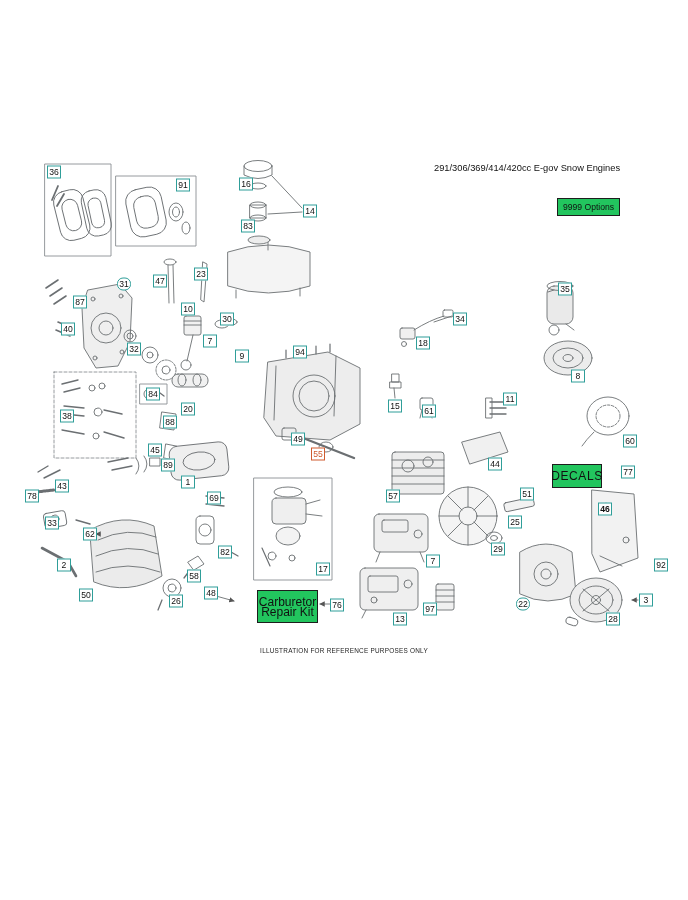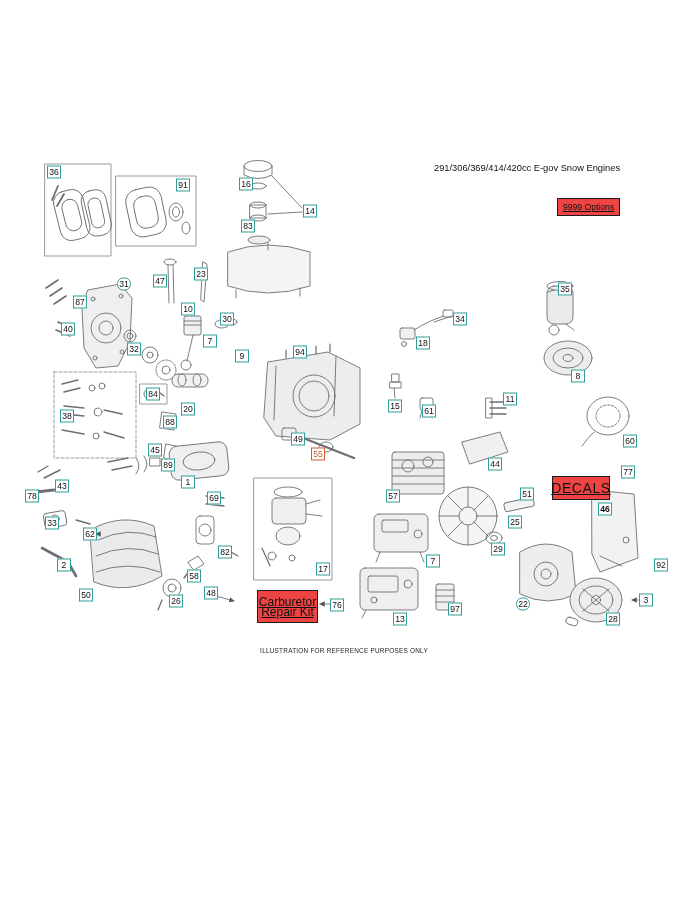--- a/index.html
+++ b/index.html
@@ -3,25 +3,25 @@
 <meta charset="utf-8">
 <style>
   * { margin:0; padding:0; box-sizing:border-box; }
   html,body { background:#ffffff; }
   body { font-family:"Liberation Sans", sans-serif; color:#111; }
   .page { position:relative; width:688px; height:900px; background:#fff; overflow:hidden; }
   .illustration { position:absolute; left:0; top:0; }
 
   .title { position:absolute; left:434px; top:163px; font-size:9.3px; white-space:nowrap; color:#111; }
 
-  .outlined-label { position:absolute; background:#ef4444; border:1px solid #1d1d1d;
+  .outlined-label { position:absolute; background:#22c55e; border:1px solid #1d1d1d;
                     display:flex; flex-direction:column; align-items:center; justify-content:center;
-                    text-align:center; color:#111;text-decoration:underline; }
+                    text-align:center; color:#111; }
   .options-box { left:557px; top:198px; width:63px; height:18px; font-size:8.6px; }
-  .decals-box  { left:552px; top:464px; width:58px; height:24px; font-size:14px; letter-spacing:0.6px;margin-top:12px; }
+  .decals-box  { left:552px; top:464px; width:50px; height:24px; font-size:12px; letter-spacing:0.6px; }
   .carbkit-box { left:257px; top:590px; width:61px; height:33px; font-size:12px; line-height:10px; }
 
   .footer { position:absolute; left:0; top:647px; width:688px; text-align:center;
             font-size:6.4px; letter-spacing:0.25px; color:#222; }
 
   .callout { position:absolute; transform:translate(-50%,-50%); min-width:14px; height:13px;
              line-height:11px; padding:0 1px; background:#fff;
              border:1px solid var(--accent, #2f9e99); color:#111;
              font-size:8.6px; text-align:center; }
   .callout--red { border-color:var(--alert, #cf5b2e); color:var(--alert, #cf5b2e); }
@@ -317,19 +317,19 @@
       <div class="callout" style="left: 64px; top: 565px;">2</div>
       <div class="callout" style="left: 225px; top: 552px;">82</div>
       <div class="callout" style="left: 433px; top: 561px;">7</div>
       <div class="callout" style="left: 323px; top: 569px;">17</div>
       <div class="callout" style="left: 194px; top: 576px;">58</div>
       <div class="callout" style="left: 176px; top: 601px;">26</div>
       <div class="callout" style="left: 211px; top: 593px;">48</div>
       <div class="callout" style="left: 86px; top: 595px;">50</div>
       <div class="callout" style="left: 337px; top: 605px;">76</div>
       <div class="callout" style="left: 400px; top: 619px;">13</div>
-      <div class="callout" style="left: 455px; top: 609px;">97</div>
+      <div class="callout" style="left: 430px; top: 609px;">97</div>
       <div class="callout" style="left: 523px; top: 604px; border-radius: 6px;">22</div>
       <div class="callout" style="left: 617px; top: 565px; margin-left: 44px;">92</div>
       <div class="callout" style="left: 646px; top: 600px;">3</div>
       <div class="callout" style="left: 613px; top: 619px;">28</div>
     </div>
 </div>
 
 </body></html>

